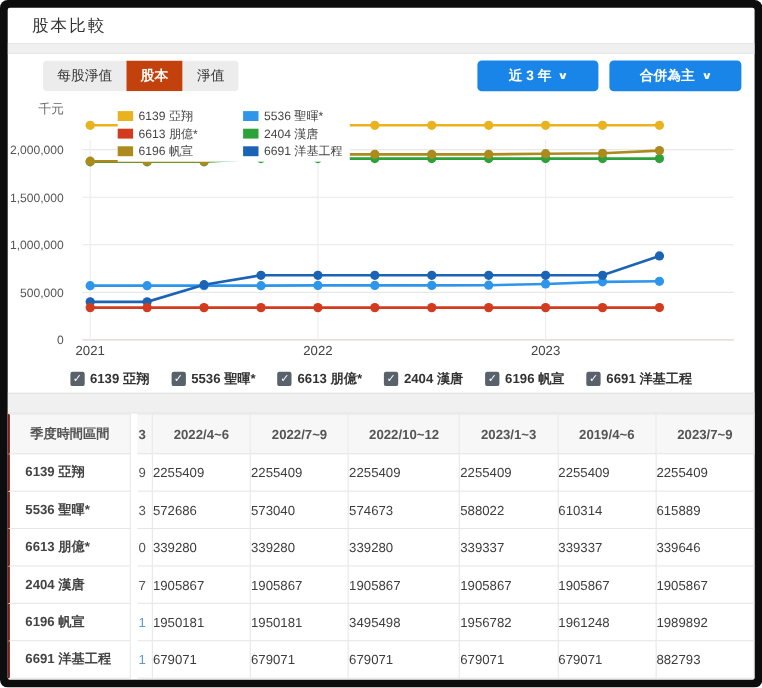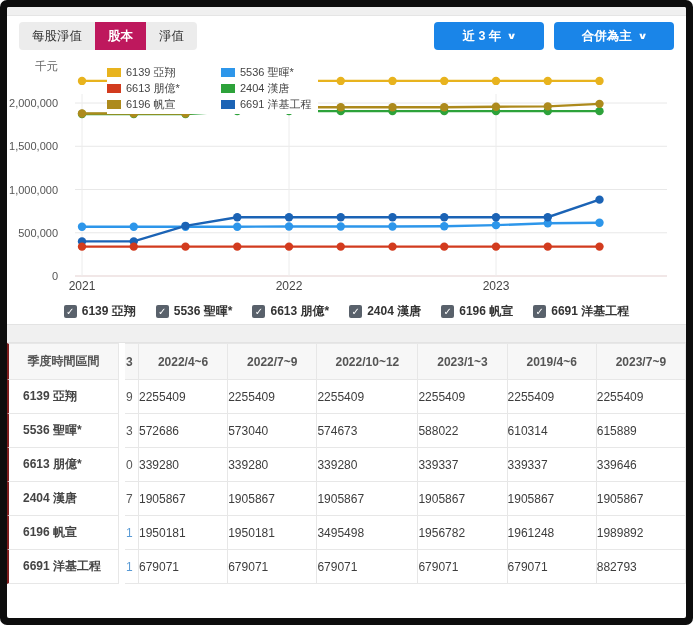--- a/index.html
+++ b/index.html
@@ -11,27 +11,27 @@
   .frame{position:absolute;inset:0;background:#0d0d0d;border-radius:7px;}
   .content{
     position:absolute;inset:7px;background:#fff;border-radius:2px;
     overflow:hidden;display:flex;flex-direction:column;
   }
   
   .titlebar{height:32px;display:flex;align-items:center;padding:0 22px;border-bottom:1px solid #e8e8e8;flex:none;}
   .page-title{font-size:15px;color:#333;letter-spacing:2px;font-weight:500;}
   .band{height:8px;background:#f0f0f0;border-bottom:1px solid #e5e5e5;flex:none;}
   
-  .toolbar{display:flex;justify-content:space-between;align-items:center;padding:6px 12px;flex:none;}
+  .toolbar{display:flex;justify-content:space-between;align-items:center;padding:6px 12px;flex:none;margin-left:20px;}
   .seg-group{display:inline-flex;border-radius:4px;overflow:hidden;}
   .btn{
     font-size:12.5px;padding:7px 13px;border:none;background:#ececec;color:#333;
     cursor:pointer;font-family:inherit;line-height:1.15;white-space:nowrap;
   }
-  .btn.active{background:#be185d;color:#fff;font-weight:bold;}
+  .btn.active{background:#c2410c;color:#fff;font-weight:bold;}
   .right-controls{display:flex;gap:10px;align-items:center;}
   .btn.dropdown{
     background:#1a85e8;color:#fff;border-radius:4px;font-weight:bold;
     display:inline-flex;gap:7px;align-items:center;padding:7px 28px;
   }
   .chev{font-size:9px;line-height:1;transform:scaleX(1.4);display:inline-block;}
   
   .chart-wrap{position:relative;height:242px;flex:none;}
   .chart-wrap svg{position:absolute;inset:0;}
   .legend{
@@ -61,20 +61,23 @@
   th.gapcol,td.gapcol{border:none !important;background:#fff;}
   th.sliver,td.sliver{text-align:left;padding-left:1px;color:#555;}
   td.sliver.blue{color:#5b9bd5;}
 </style>
 </head>
 <body>
 
 <div class="frame">
   <div class="content">
 
+    <div class="titlebar">
+      <span class="page-title">股本比較</span>
+    </div>
     <div class="band"></div>
 
     <div class="toolbar">
       <span class="seg-group" id="left-tabs">
           <button class="btn">每股淨值</button>
           <button class="btn active">股本</button>
           <button class="btn">淨值</button>
         </span>
       <span class="right-controls">
         <button class="btn dropdown">

